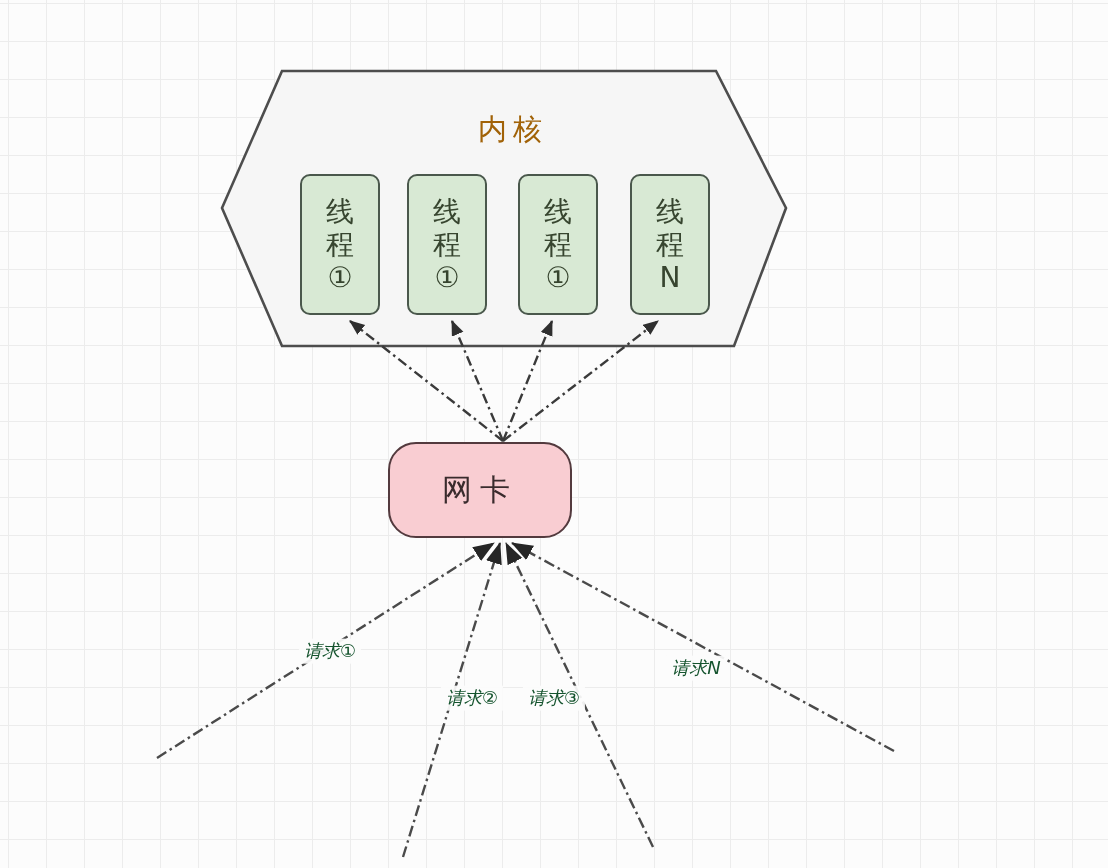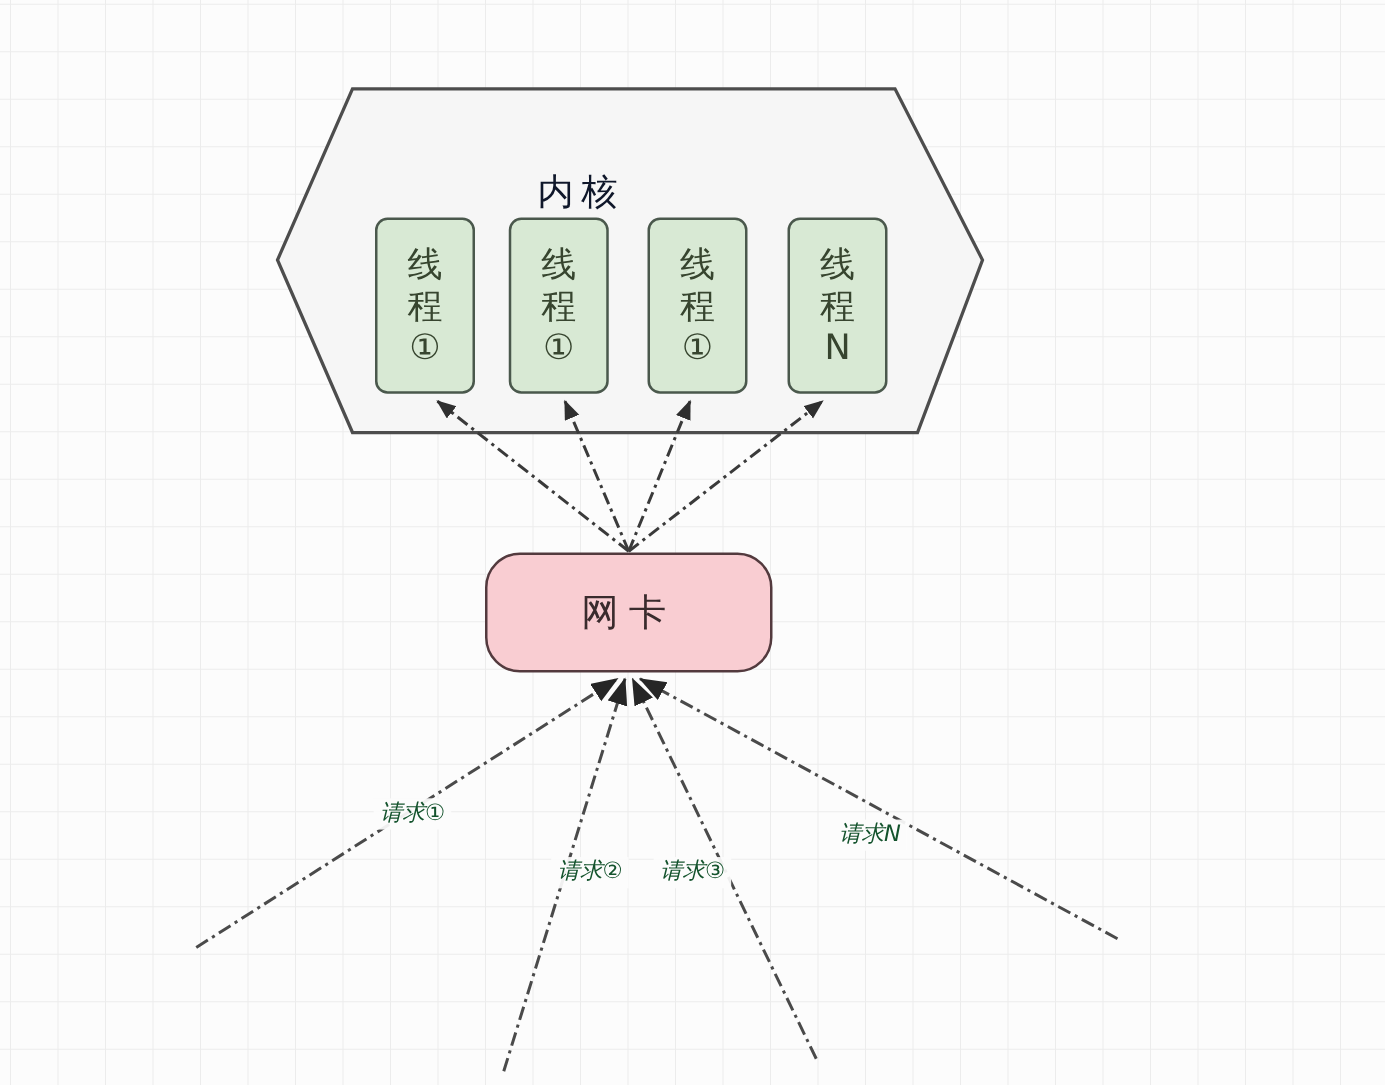--- a/index.html
+++ b/index.html
@@ -13,34 +13,33 @@
       linear-gradient(to bottom,#ececec 1px,transparent 1px);
     background-size:38px 38px;
     background-position:8px 3px;
     font-family:"DejaVu Sans","Liberation Sans",sans-serif;
     color:#3d3d3d;
   }
   svg.layer{position:absolute;left:0;top:0;z-index:1;}
   .node{position:absolute;z-index:2;}
   .kernel-label{
     left:430px;top:110px;width:166px;
-    font-size:29px;letter-spacing:6px;
-    color:#0f172a;
-    margin-top:24px;
+    text-align:center;font-size:29px;letter-spacing:6px;
+    color:#a16207;
   }
   .thread{
     top:174px;width:80px;height:141px;
     background:#d8e9d4;border:2.5px solid #4a584c;border-radius:10px;
     display:flex;flex-direction:column;align-items:center;justify-content:center;
     gap:5px;font-size:28px;line-height:1;color:#37452f;
     box-sizing:border-box;
   }
   .t1{left:300px}.t2{left:407px}.t3{left:518px}.t4{left:630px}
   .nic{
-    left:388px;top:442px;width:230px;height:96px;
+    left:388px;top:442px;width:184px;height:96px;
     background:#f9cdd2;border:2.5px solid #533a3e;border-radius:28px;
     display:flex;align-items:center;justify-content:center;
     font-size:30px;letter-spacing:8px;color:#3a2b2d;
     box-sizing:border-box;
   }
   .req{
     position:absolute;z-index:3;
     transform:translate(-50%,-50%);
     font-size:18px;line-height:1.15;white-space:nowrap;
     background:rgba(252,252,252,0.93);

